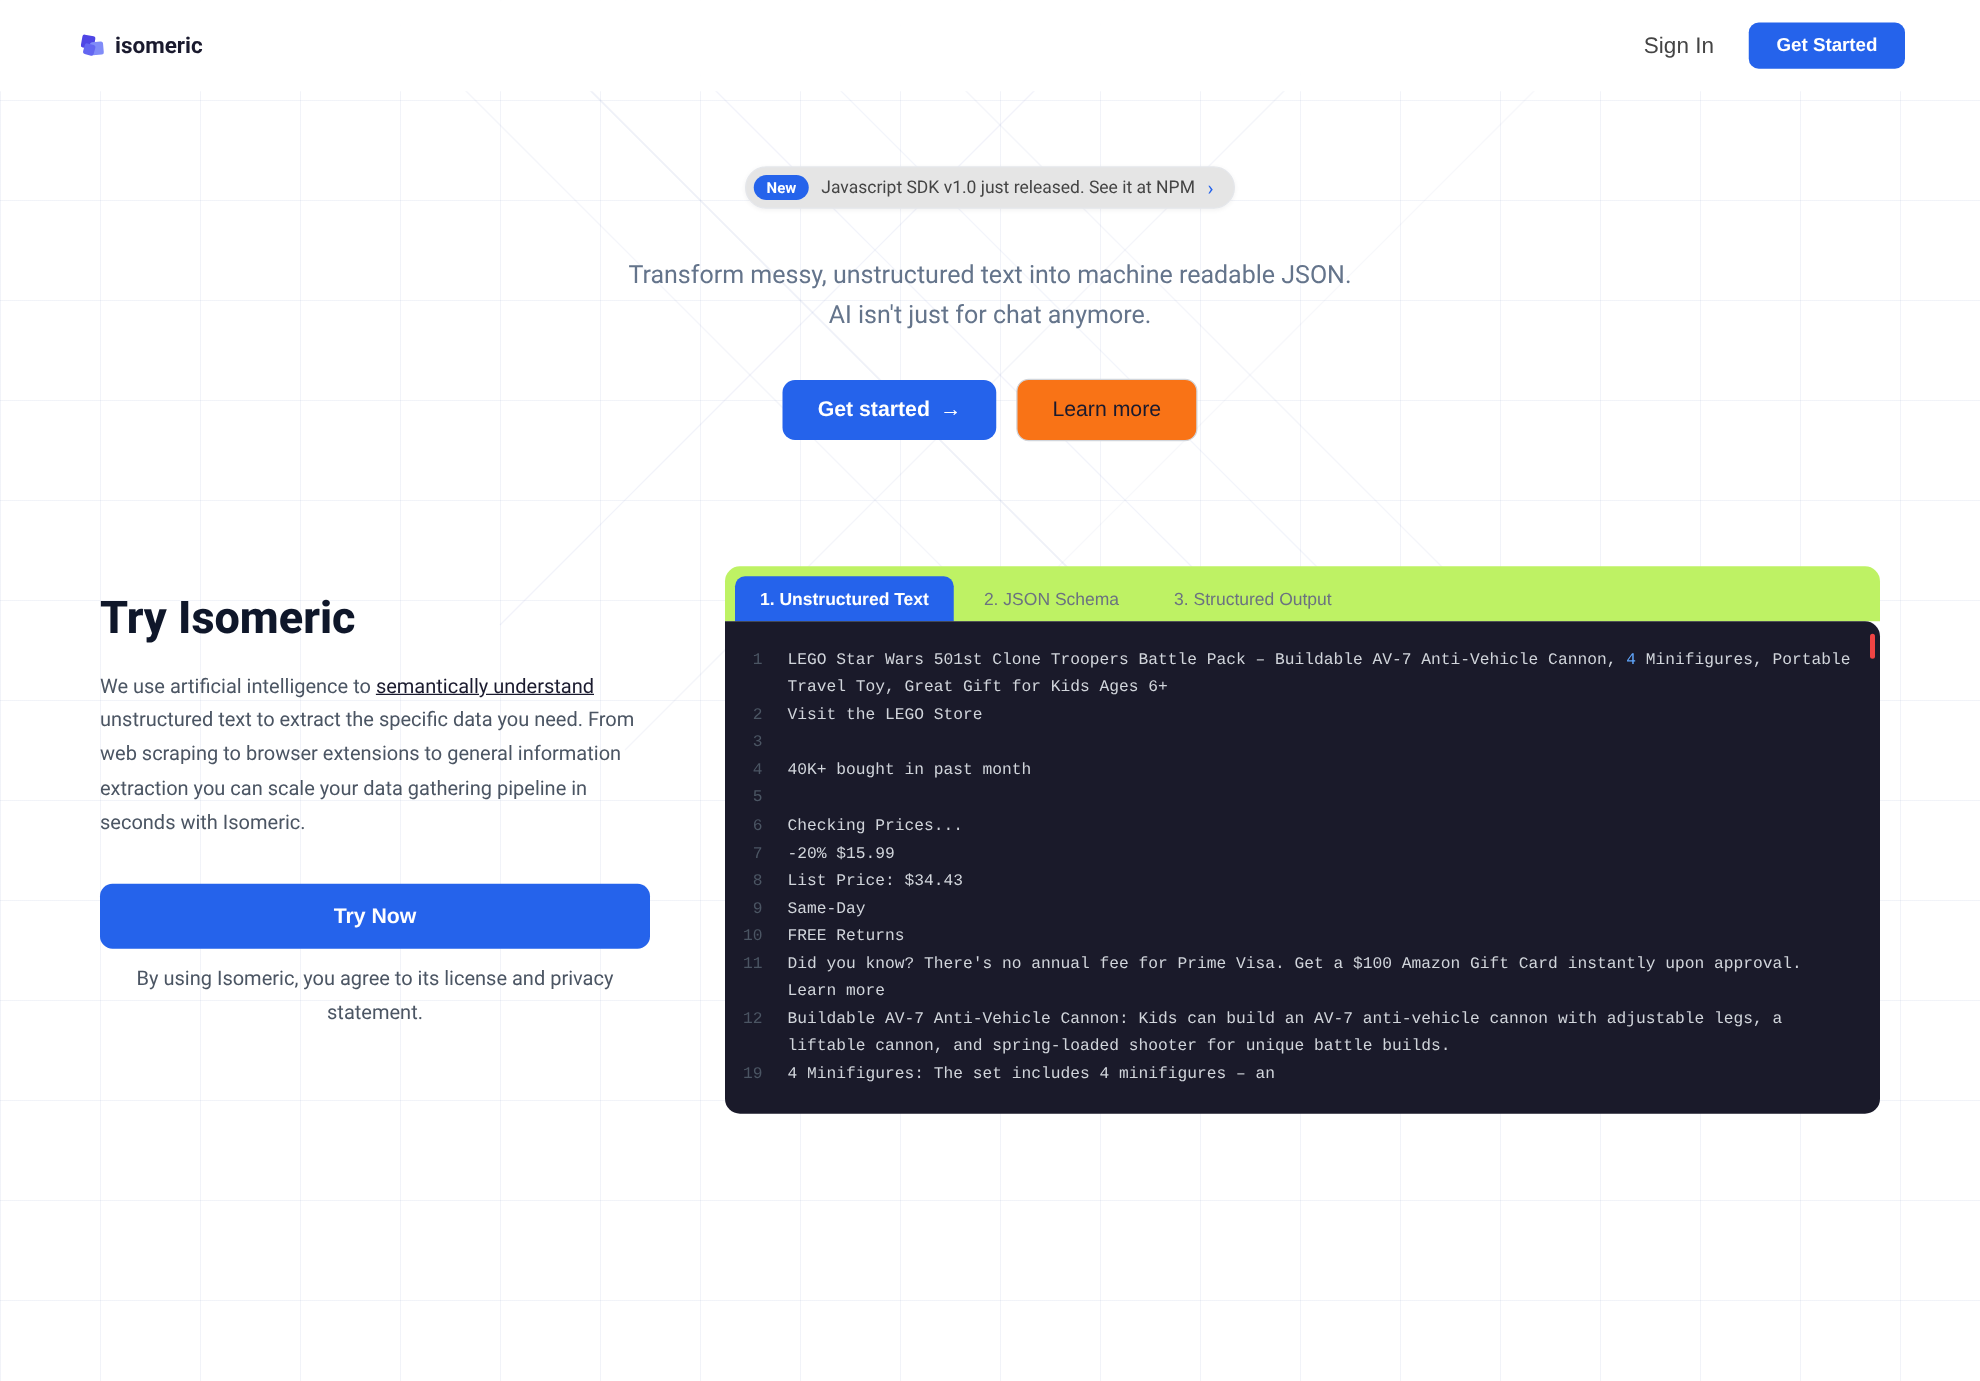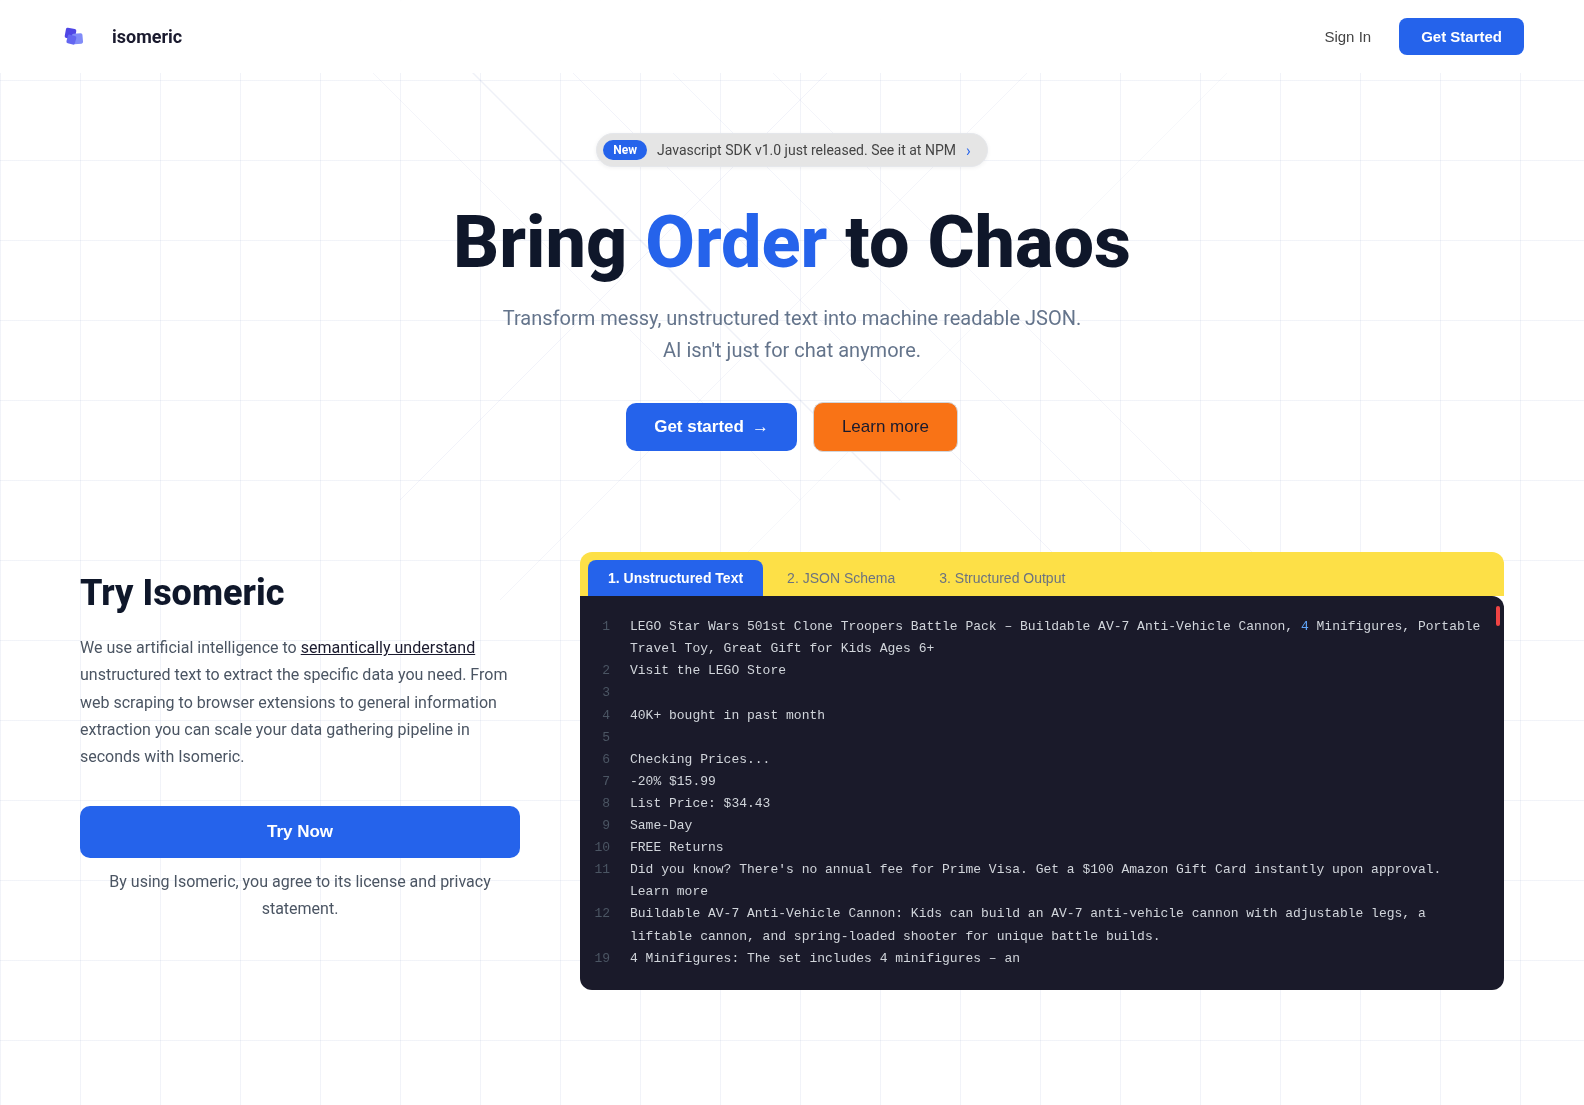--- a/index.html
+++ b/index.html
@@ -44,39 +44,39 @@
       z-index: 10;
       display: flex;
       align-items: center;
       justify-content: space-between;
       padding: 18px 60px;
       background: rgba(255,255,255,0.95);
     }
     .nav-logo {
       display: flex;
       align-items: center;
-      gap: 24px;
+      gap: 4px;
       font-weight: 700;
       font-size: 18px;
       color: #1a1a2e;
     }
     .logo-icon {
       width: 28px;
       height: 28px;
     }
     .nav-right {
       display: flex;
       align-items: center;
       gap: 16px;
     }
     .nav-signin {
       background: none;
       border: none;
       cursor: pointer;
-      font-size: 15px;
+      font-size: 18px;
       color: #444;
       padding: 8px 12px;
     }
     .nav-get-started {
       background: #2563eb;
       color: white;
       border: none;
       border-radius: 8px;
       padding: 10px 22px;
       font-size: 15px;
@@ -218,21 +218,21 @@
 
     
     .right-panel {
       flex: 1;
       min-width: 0;
     }
     .tabs-bar {
       display: flex;
       gap: 4px;
       margin-bottom: 0;
-      background: #fde047;
+      background: #bef264;
       border-radius: 12px 12px 0 0;
       padding: 8px 8px 0;
     }
     .tab-btn {
       padding: 10px 20px;
       border-radius: 8px 8px 0 0;
       border: none;
       font-size: 14px;
       font-weight: 400;
       cursor: pointer;
@@ -317,23 +317,20 @@
   </div>
 </nav>
 
 <section class="hero">
   <div class="announcement-badge">
     <span class="badge-new">New</span>
     <span>Javascript SDK v1.0 just released. See it at NPM</span>
     <span class="badge-arrow">›</span>
   </div>
 
-  <h1 class="hero-title">
-    <span>Bring </span><span class="hero-title-accent">Order</span><span> to Chaos</span>
-  </h1>
 
   <p class="hero-subtitle">
     <span>Transform messy, unstructured text into machine readable JSON.</span><br>
     <span>AI isn't just for chat anymore.</span>
   </p>
 
   <div class="hero-actions">
     <button class="btn-primary">
       <span>Get started</span>
       <span>→</span>

